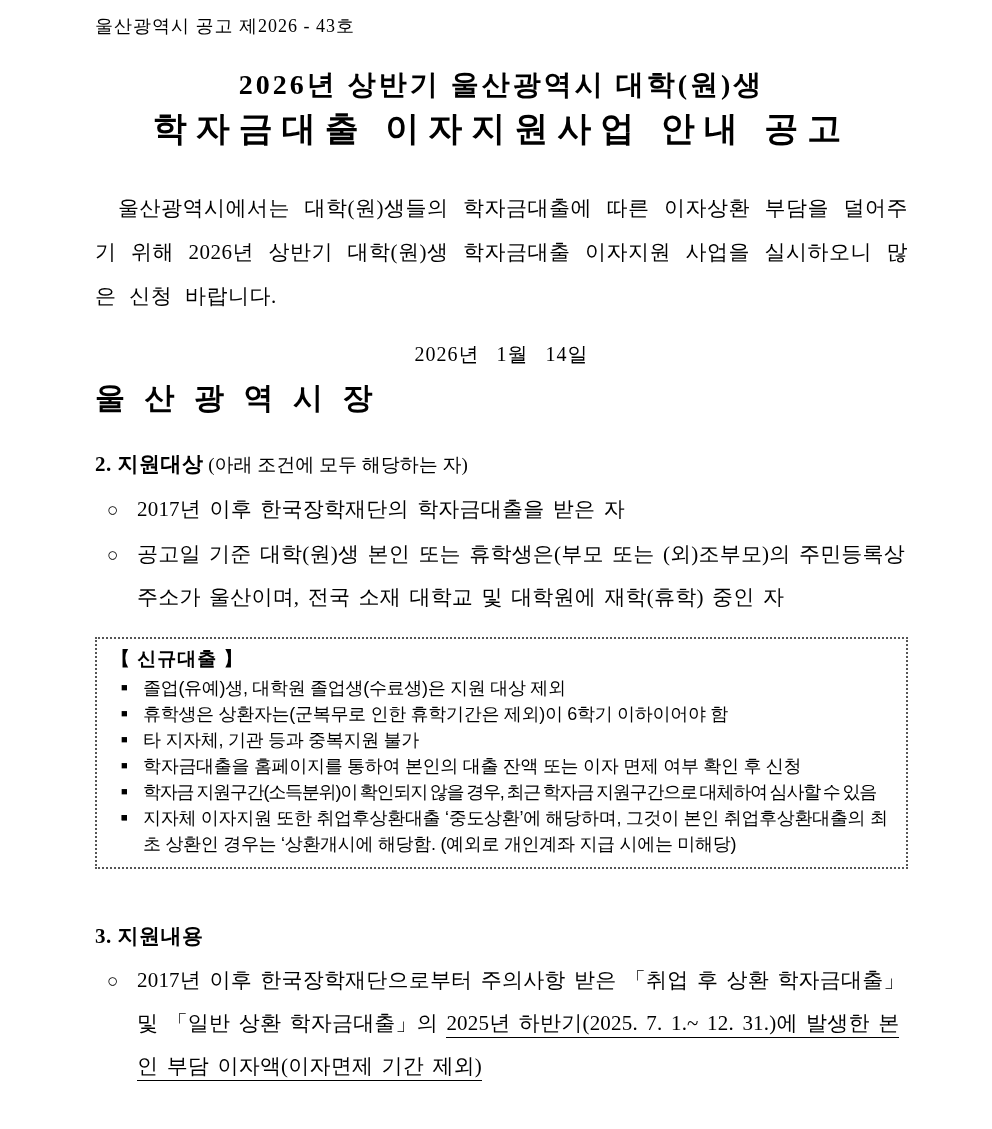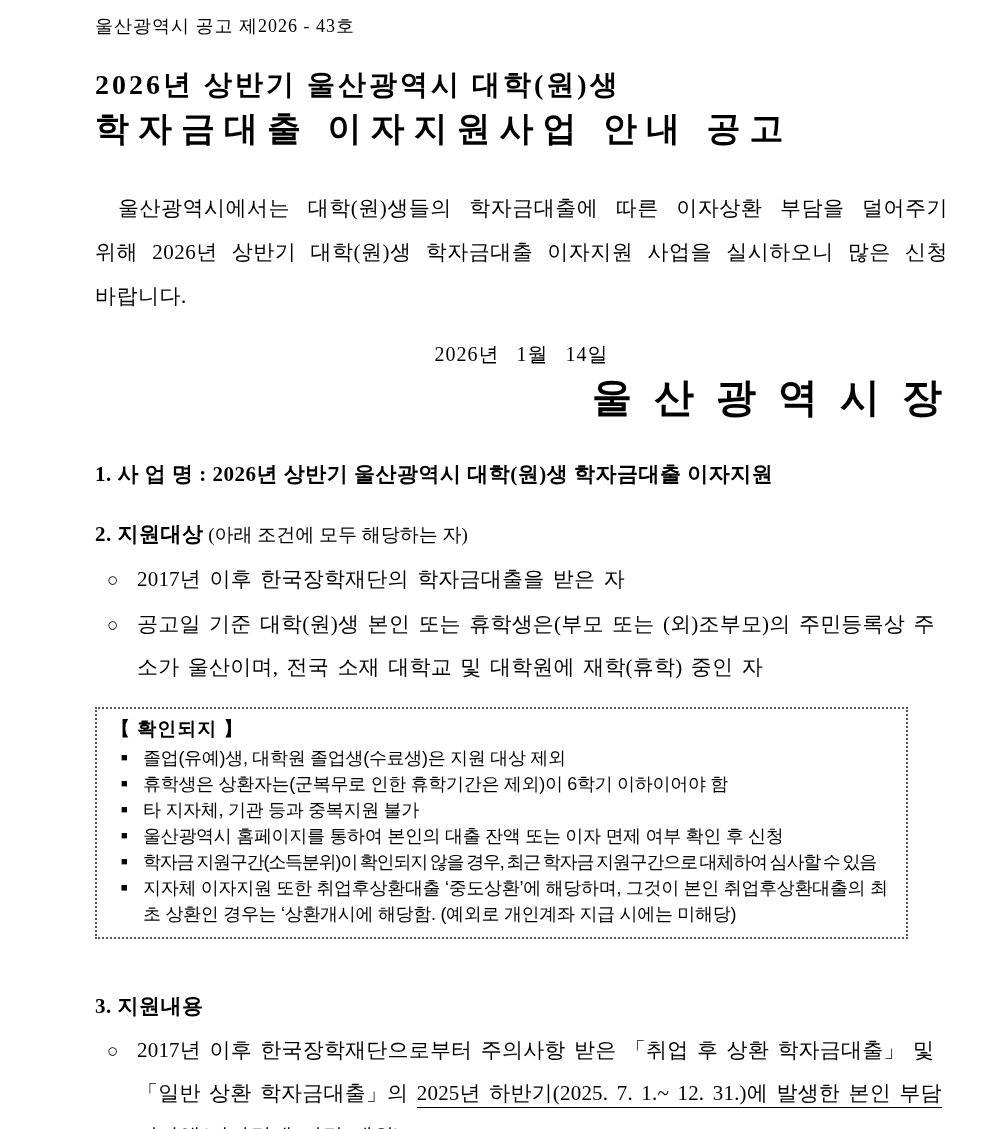--- a/index.html
+++ b/index.html
@@ -11,30 +11,30 @@
   body {
     width: 992px;
     height: 1129px;
     overflow: hidden;
     font-family: "Liberation Serif", "DejaVu Serif", serif;
   }
   .page {
     box-sizing: border-box;
     width: 992px;
     height: 956px;
-    padding: 14px 44px 0 95px;
+    padding: 14px 84px 0 95px;
   }
 
   .notice-number {
     font-size: 18px;
     line-height: 24px;
     letter-spacing: 1px;
   }
 
-  .title-block { }
+  .title-block { text-align: center; }
   .title-line1 {
     margin-top: 28px;
     font-size: 28px;
     font-weight: bold;
     letter-spacing: 3px;
     line-height: 38px;
   }
   .title-line2 {
     margin-top: 2px;
     font-size: 34px;
@@ -54,22 +54,22 @@
   }
 
   .date-line {
     text-align: center;
     font-size: 20px;
     line-height: 30px;
     letter-spacing: 1px;
   }
   .signer-line {
     margin-top: 8px;
-    text-align: right;
-    font-size: 40px;
+    text-align: left;
+    font-size: 30px;
     font-weight: bold;
     letter-spacing: 6px;
     line-height: 42px;
     font-family: Liberation Serif, serif;
   }
 
   .sec-heading {
     font-size: 21px;
     font-weight: bold;
     letter-spacing: 0.5px;
@@ -158,55 +158,54 @@
     <div class="title-line1">2026년 상반기 울산광역시 대학(원)생</div>
     <div class="title-line2">학자금대출 이자지원사업 안내 공고</div>
   </div>
 
   <p class="intro">울산광역시에서는 대학(원)생들의 학자금대출에 따른 이자상환 부담을 덜어주기 위해 2026년 상반기 대학(원)생 학자금대출 이자지원 사업을 실시하오니 많은 신청 바랍니다.</p>
 
   <div class="date-line">2026년  1월  14일</div>
 
   <div class="signer-line">울 산 광 역 시 장</div>
 
-  <div class="sec-heading sec1">1. 사 업 명 : 2026년 상반기 울산광역시 대학(원)생 학자금대출 이자지원</div>
 
   <div class="sec-heading sec2">
     <span>2. 지원대상</span><span class="heading-note"> (아래 조건에 모두 해당하는 자)</span>
   </div>
 
   <ul class="circle-list">
     <li>
       <span class="circle-bullet">○</span>
       <span>2017년 이후 한국장학재단의 학자금대출을 받은 자</span>
     </li>
     <li>
       <span class="circle-bullet">○</span>
       <span>공고일 기준 대학(원)생 본인 또는 휴학생은(부모 또는 (외)조부모)의 주민등록상 주소가 울산이며, 전국 소재 대학교 및 대학원에 재학(휴학) 중인 자</span>
     </li>
   </ul>
 
   <div class="caution-box">
-    <div class="caution-title">【 확인되지 】</div>
+    <div class="caution-title">【 신규대출 】</div>
     <ul class="square-list">
       <li>
         <span class="square-bullet">■</span>
         <span>졸업(유예)생, 대학원 졸업생(수료생)은 지원 대상 제외</span>
       </li>
       <li>
         <span class="square-bullet">■</span>
         <span>휴학생은 상환자는(군복무로 인한 휴학기간은 제외)이 6학기 이하이어야 함</span>
       </li>
       <li>
         <span class="square-bullet">■</span>
         <span>타 지자체, 기관 등과 중복지원 불가</span>
       </li>
       <li>
         <span class="square-bullet">■</span>
-        <span>울산광역시 홈페이지를 통하여 본인의 대출 잔액 또는 이자 면제 여부 확인 후 신청</span>
+        <span>학자금대출을 홈페이지를 통하여 본인의 대출 잔액 또는 이자 면제 여부 확인 후 신청</span>
       </li>
       <li class="condensed">
         <span class="square-bullet">■</span>
         <span>학자금 지원구간(소득분위)이 확인되지 않을 경우, 최근 학자금 지원구간으로 대체하여 심사할 수 있음</span>
       </li>
       <li>
         <span class="square-bullet">■</span>
       </li>
       <li>
         <span class="square-bullet">■</span>

